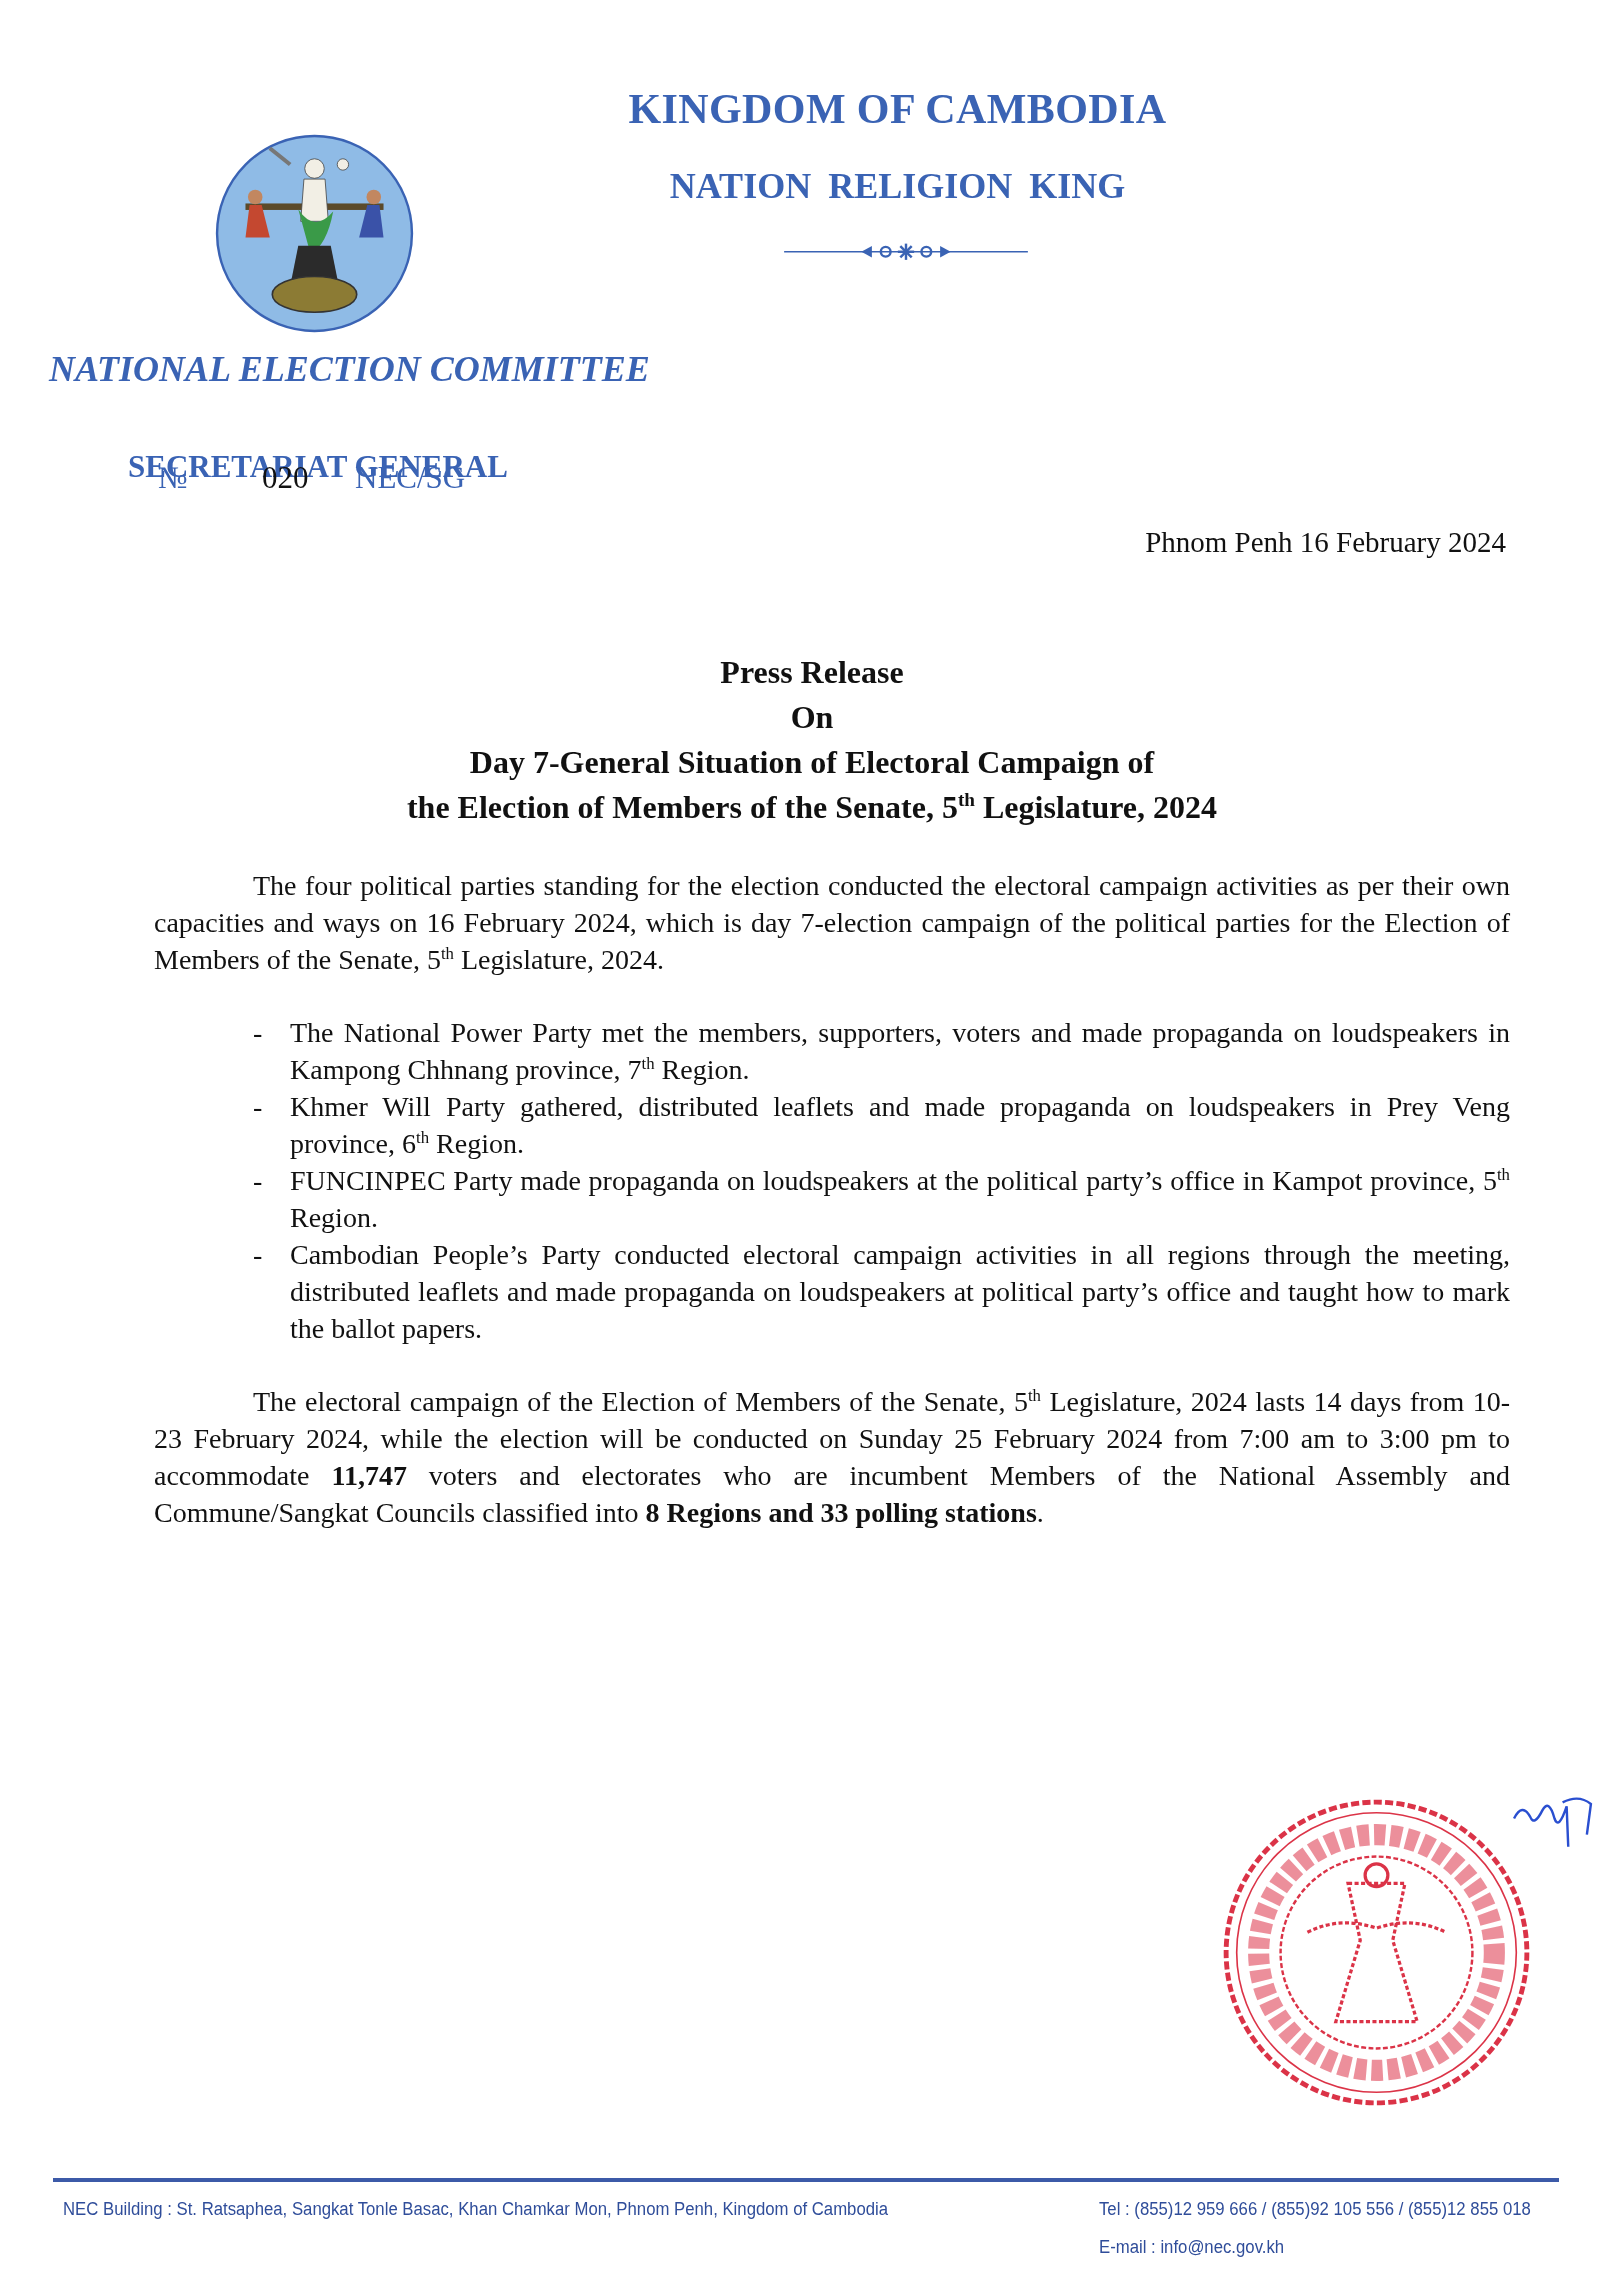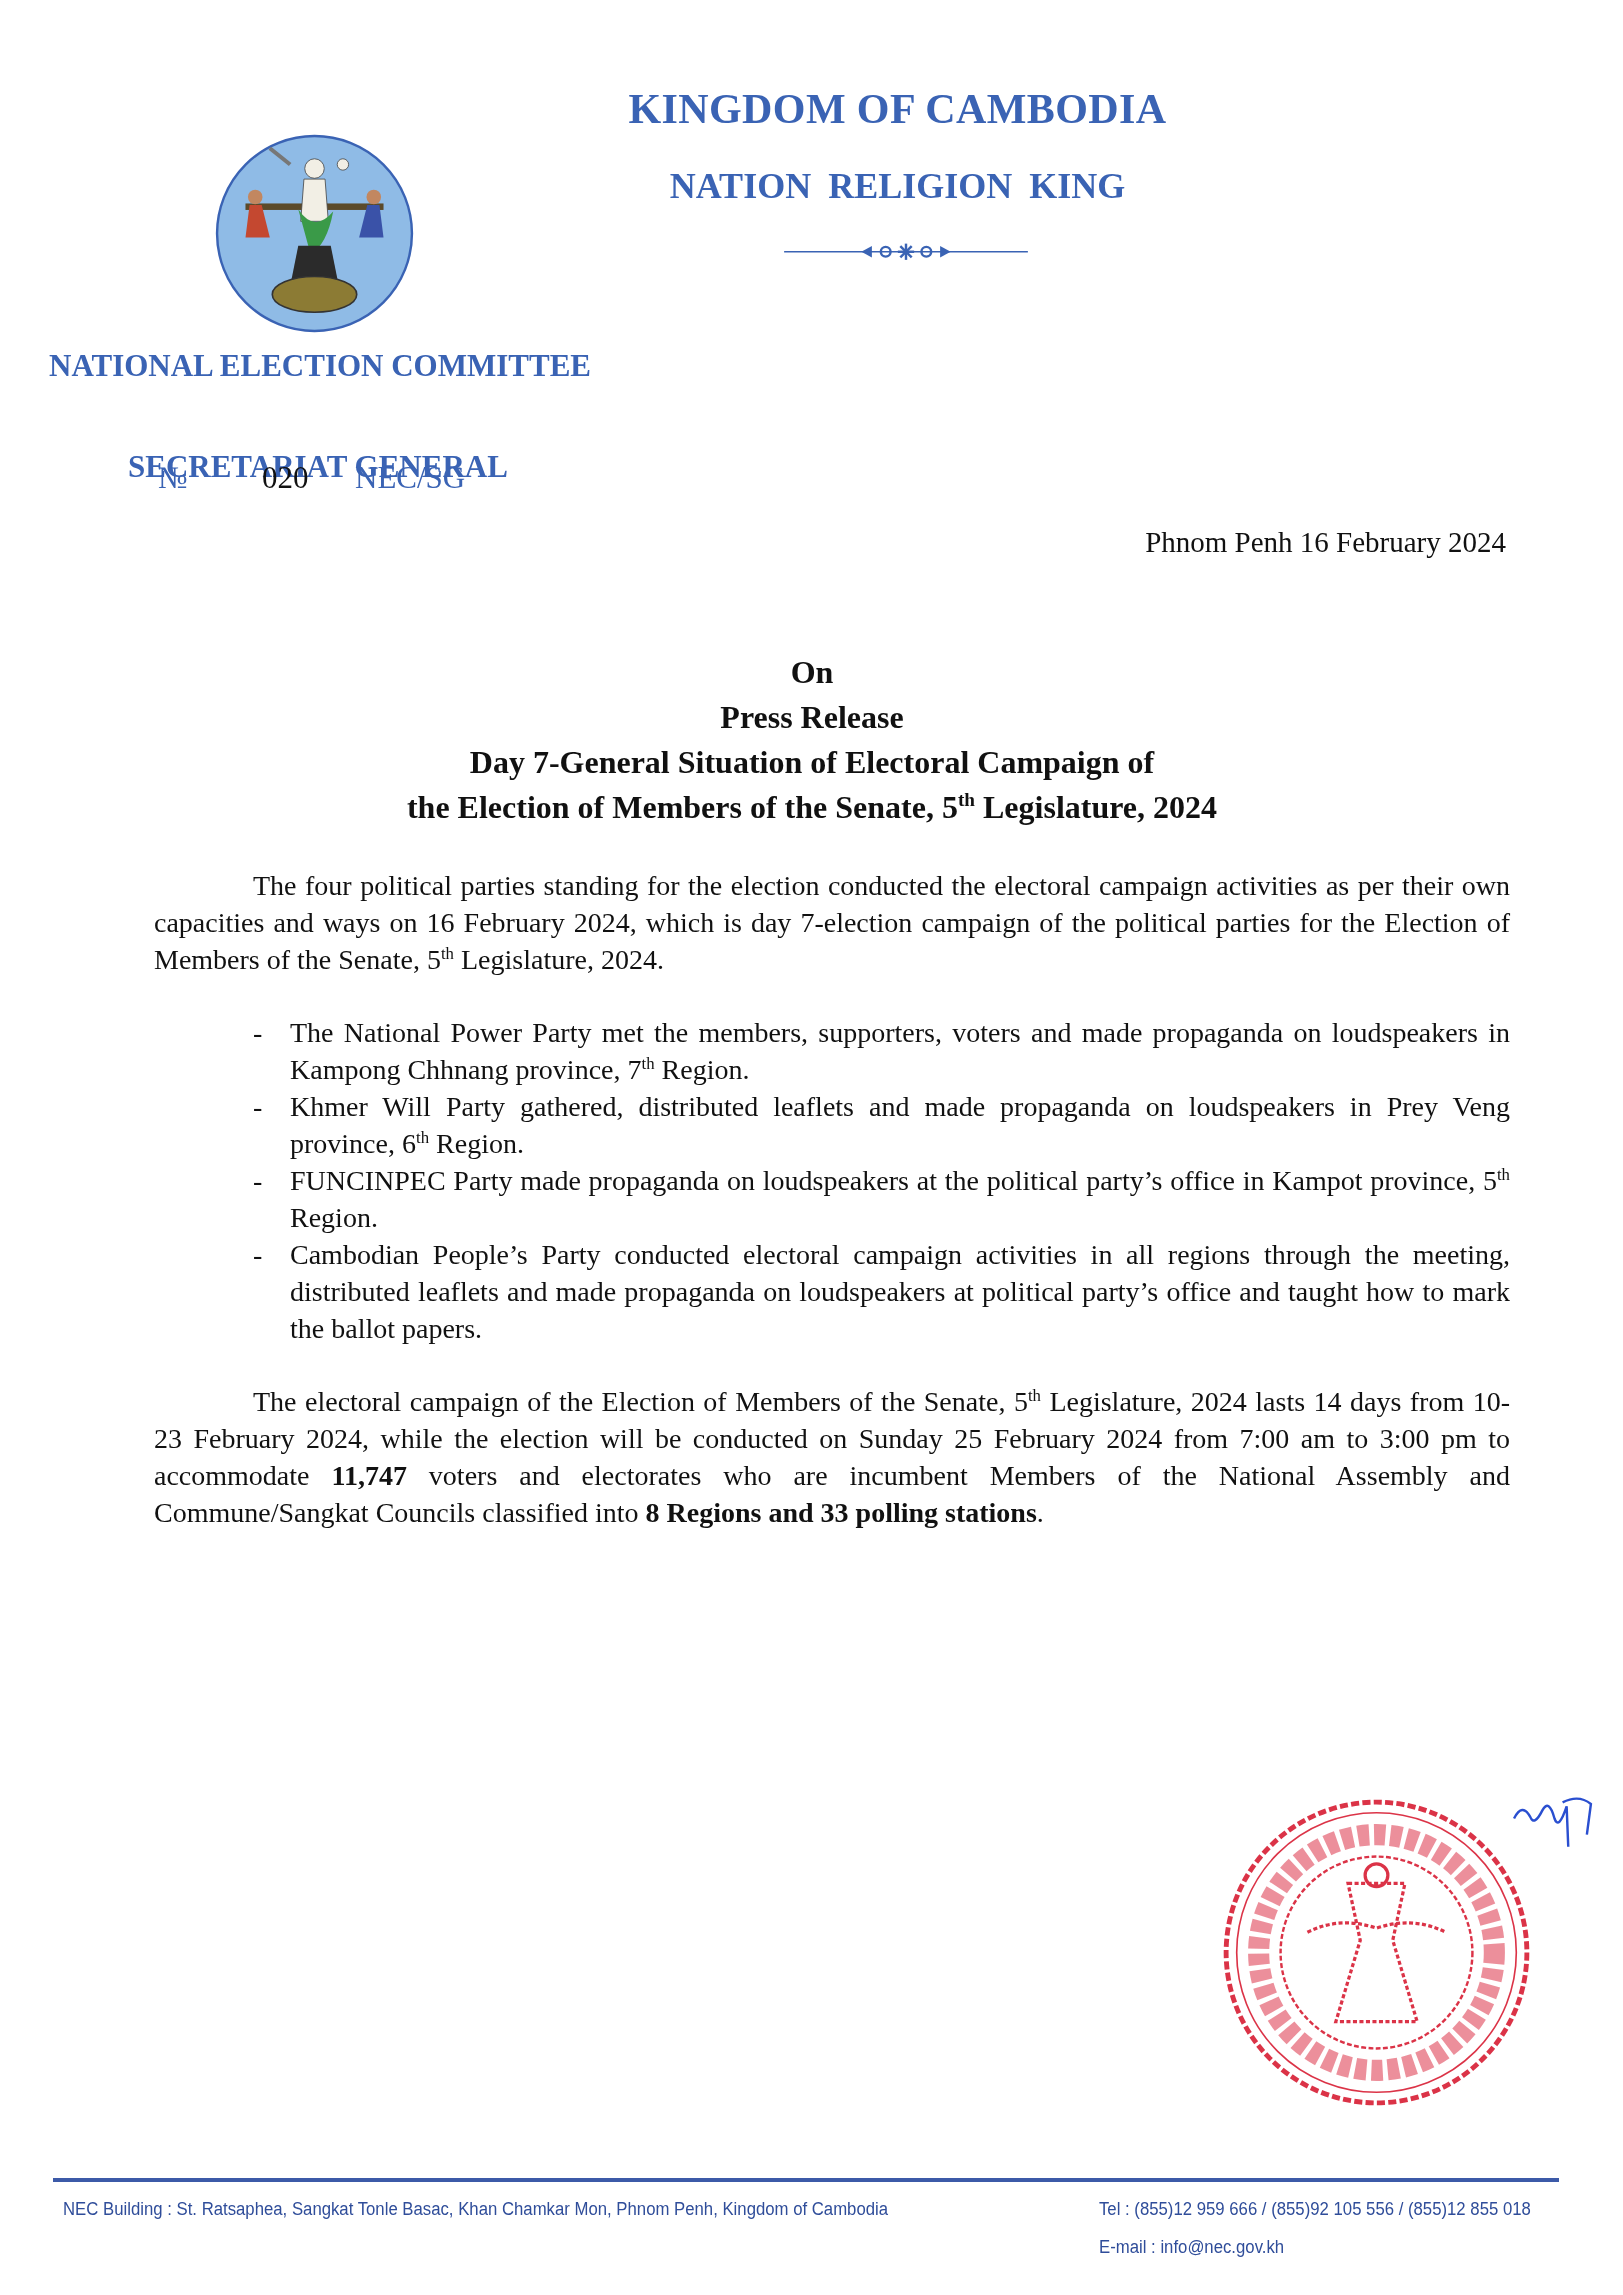--- a/index.html
+++ b/index.html
@@ -9,21 +9,21 @@
 
   
   .kingdom { left: 0; width: 1624px; top: 85px; text-align: center; padding-left: 171px; box-sizing: border-box;
              font-size: 42px; font-weight: bold; color: #3a63b4; letter-spacing: 0.4px; }
   .nrk { left: 0; width: 1624px; top: 165px; text-align: center; padding-left: 171px; box-sizing: border-box;
          font-size: 36px; font-weight: bold; color: #3a63b4; word-spacing: 8px; }
   .ornament { left: 784px; top: 242px; width: 244px; height: 19.5px; }
 
   .emblem { left: 213px; top: 132px; width: 203px; height: 203px; }
 
-  .nec { left: 49px; top: 348px; font-size: 31px; font-weight: bold; color: #3a63b4; }
+  .nec { left: 49px; top: 348px; font-size: 36px; font-weight: bold; color: #3a63b4; font-style: italic; }
   .sg  { left: 128px; top: 404px; font-size: 31px; font-weight: bold; color: #3a63b4; margin-top: 45px; }
   .ref { left: 158px; top: 460px; font-size: 31px; color: #3a63b4; display: flex; align-items: baseline; }
   .ref .num-label { width: 104px; }
   .ref .num { color: #111; width: 93px; }
 
   .date { right: 118px; top: 526px; font-size: 29px; }
 
   
   .title { left: 0; width: 1624px; top: 650px; text-align: center; font-weight: bold; font-size: 32px; line-height: 45px; }
   .title div { white-space: nowrap; }
@@ -89,22 +89,22 @@
 <div class="abs sg">SECRETARIAT GENERAL</div>
 <div class="abs ref">
   <span class="num-label">№</span>
   <span class="num">020</span>
   <span>NEC/SG</span>
 </div>
 
 <div class="abs date">Phnom Penh 16 February 2024</div>
 
 <div class="abs title">
+  <div>Press Release</div>
   <div>On</div>
-  <div>Press Release</div>
   <div>Day 7-General Situation of Electoral Campaign of</div>
   <div><span>the Election of Members of the Senate, 5</span><sup>th</sup><span> Legislature, 2024</span></div>
 </div>
 
 <div class="abs body">
   <p class="para"><span>The four political parties standing for the election conducted the electoral campaign activities as per their own capacities and ways on 16 February 2024, which is day 7-election campaign of the political parties for the Election of Members of the Senate, 5</span><sup>th</sup><span> Legislature, 2024.</span></p>
 
 
   <ul class="bullets">
     <li><span class="dash">-</span><span>The National Power Party met the members, supporters, voters and made propaganda on loudspeakers in Kampong Chhnang province, 7</span><sup>th</sup><span> Region.</span></li>

